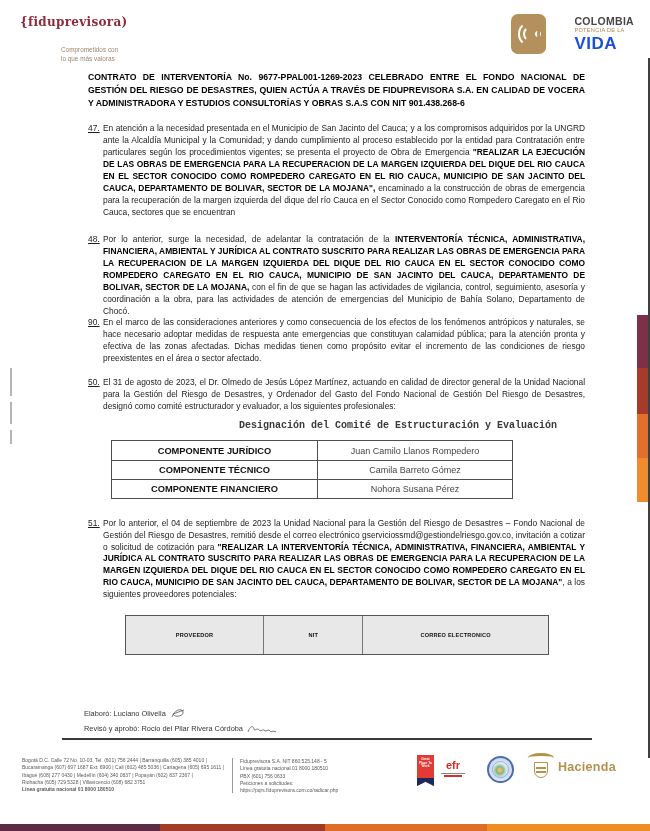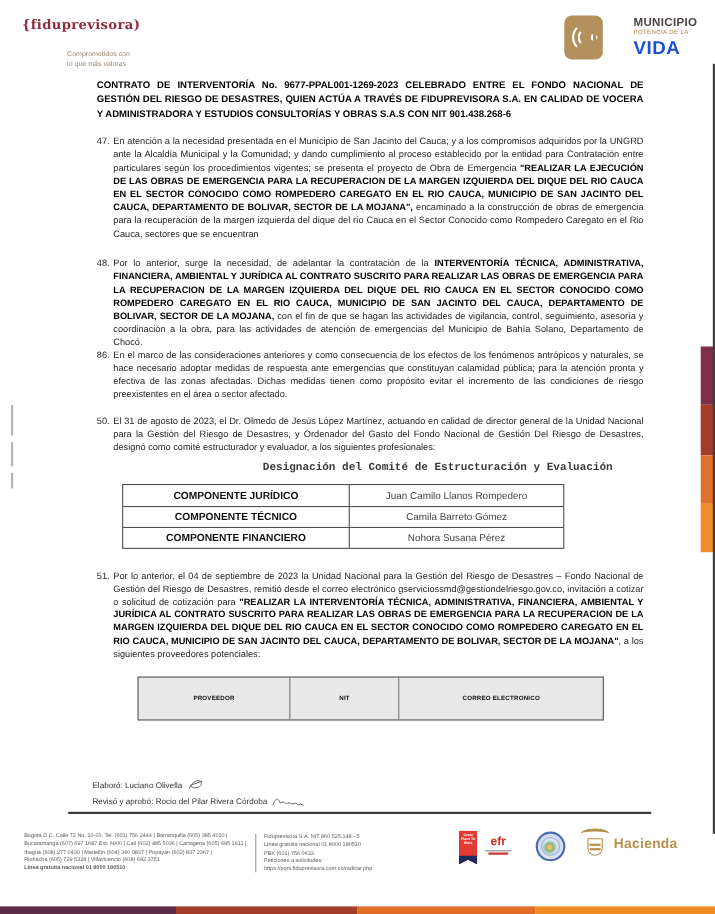--- a/index.html
+++ b/index.html
@@ -21,21 +21,21 @@
   .col-text { margin-left:5px; line-height:1; }
   .col-l1 { font-size:10.5px; font-weight:bold; color:#4a4443; letter-spacing:.3px; }
   .col-l2 { font-size:5.6px; color:#a8854f; letter-spacing:.3px; margin:1.5px 0; }
   .col-l3 { font-size:17px; font-weight:bold; color:#1d4ed8; letter-spacing:.5px; }
 
   
   .doc-title { position:absolute; left:88px; top:71px; width:497px; font-size:8.7px;
                font-weight:bold; line-height:13.2px; text-align:justify; color:#000; }
   .para { position:absolute; left:88px; width:497px; display:flex; font-size:8.4px;
           line-height:12px; color:#1c1c1c; }
-  .pnum { flex:0 0 15px; }
+  .pnum { flex:0 0 15px;text-decoration:underline; }
   .ptext { flex:1; text-align:justify; }
   .ptext b { color:#000; }
 
   
   .ctitle { position:absolute; left:111px; top:420px; width:446px; text-align:right;
             font-size:10px; font-weight:bold; color:#3a3a3a;font-family:Liberation Mono, monospace; }
   .ctable { position:absolute; left:111px; top:440px; width:402px; border:1.5px solid #4f4f4f; }
   .crow { display:flex; height:19px; }
   .crow + .crow { border-top:1.2px solid #4f4f4f; }
   .ccell-l { width:51.5%; border-right:1.2px solid #4f4f4f; display:flex; align-items:center;
@@ -110,38 +110,38 @@
   <div class="col-logo">
     <div class="col-icon">
       <div class="col-sq"></div>
       <div class="dot"></div>
       <div class="arc w" style="width:16px;height:16px;border-width:2.5px;left:12px;top:12px;"></div>
       <div class="arc w" style="width:26px;height:26px;border-width:2.5px;left:7px;top:7px;"></div>
       <div class="arc t" style="width:38px;height:38px;border-width:3px;left:21px;top:1px;"></div>
       <div class="arc t" style="width:48px;height:48px;border-width:3px;left:26px;top:-4px;"></div>
     </div>
     <div class="col-text">
-      <div class="col-l1">MUNICIPIO</div>
+      <div class="col-l1">COLOMBIA</div>
       <div class="col-l2">POTENCIA DE LA</div>
       <div class="col-l3">VIDA</div>
     </div>
   </div>
 
   <div class="doc-title">CONTRATO DE INTERVENTORÍA No. 9677-PPAL001-1269-2023 CELEBRADO ENTRE EL FONDO NACIONAL DE GESTIÓN DEL RIESGO DE DESASTRES, QUIEN ACTÚA A TRAVÉS DE FIDUPREVISORA S.A. EN CALIDAD DE VOCERA Y ADMINISTRADORA Y ESTUDIOS CONSULTORÍAS Y OBRAS S.A.S CON NIT 901.438.268-6</div>
 
   <div class="para" style="top:122px;">
     <span class="pnum">47.</span>
     <span class="ptext"><span>En atención a la necesidad presentada en el Municipio de San Jacinto del Cauca; y a los compromisos adquiridos por la UNGRD ante la Alcaldía Municipal y la Comunidad; y dando cumplimiento al proceso establecido por la entidad para Contratación entre particulares según los procedimientos vigentes; se presenta el proyecto de Obra de Emergencia </span><b>"REALIZAR LA EJECUCIÓN DE LAS OBRAS DE EMERGENCIA PARA LA RECUPERACION DE LA MARGEN IZQUIERDA DEL DIQUE DEL RIO CAUCA EN EL SECTOR CONOCIDO COMO ROMPEDERO CAREGATO EN EL RIO CAUCA, MUNICIPIO DE SAN JACINTO DEL CAUCA, DEPARTAMENTO DE BOLIVAR, SECTOR DE LA MOJANA",</b><span> encaminado a la construcción de obras de emergencia para la recuperación de la margen izquierda del dique del río Cauca en el Sector Conocido como Rompedero Caregato en el Rio Cauca, sectores que se encuentran</span></span>
   </div>
   <div class="para" style="top:233px;">
     <span class="pnum">48.</span>
     <span class="ptext"><span>Por lo anterior, surge la necesidad, de adelantar la contratación de la </span><b>INTERVENTORÍA TÉCNICA, ADMINISTRATIVA, FINANCIERA, AMBIENTAL Y JURÍDICA AL CONTRATO SUSCRITO PARA REALIZAR LAS OBRAS DE EMERGENCIA PARA LA RECUPERACION DE LA MARGEN IZQUIERDA DEL DIQUE DEL RIO CAUCA EN EL SECTOR CONOCIDO COMO ROMPEDERO CAREGATO EN EL RIO CAUCA, MUNICIPIO DE SAN JACINTO DEL CAUCA, DEPARTAMENTO DE BOLIVAR, SECTOR DE LA MOJANA,</b><span> con el fin de que se hagan las actividades de vigilancia, control, seguimiento, asesoría y coordinación a la obra, para las actividades de atención de emergencias del Municipio de Bahía Solano, Departamento de Chocó.</span></span>
   </div>
   <div class="para" style="top:316px;">
-    <span class="pnum">86.</span>
+    <span class="pnum">90.</span>
     <span class="ptext"><span>En el marco de las consideraciones anteriores y como consecuencia de los efectos de los fenómenos antrópicos y naturales, se hace necesario adoptar medidas de respuesta ante emergencias que constituyan calamidad pública; para la atención pronta y efectiva de las zonas afectadas. Dichas medidas tienen como propósito evitar el incremento de las condiciones de riesgo preexistentes en el área o sector afectado.</span><b></b><span></span></span>
   </div>
   <div class="para" style="top:376px;">
     <span class="pnum">50.</span>
     <span class="ptext"><span>El 31 de agosto de 2023, el Dr. Olmedo de Jesús López Martínez, actuando en calidad de director general de la Unidad Nacional para la Gestión del Riesgo de Desastres, y Ordenador del Gasto del Fondo Nacional de Gestión Del Riesgo de Desastres, designó como comité estructurador y evaluador, a los siguientes profesionales:</span><b></b><span></span></span>
   </div>
 
   <div class="ctitle">Designación del Comité de Estructuración y Evaluación</div>
   <div class="ctable">
     <div class="crow">

